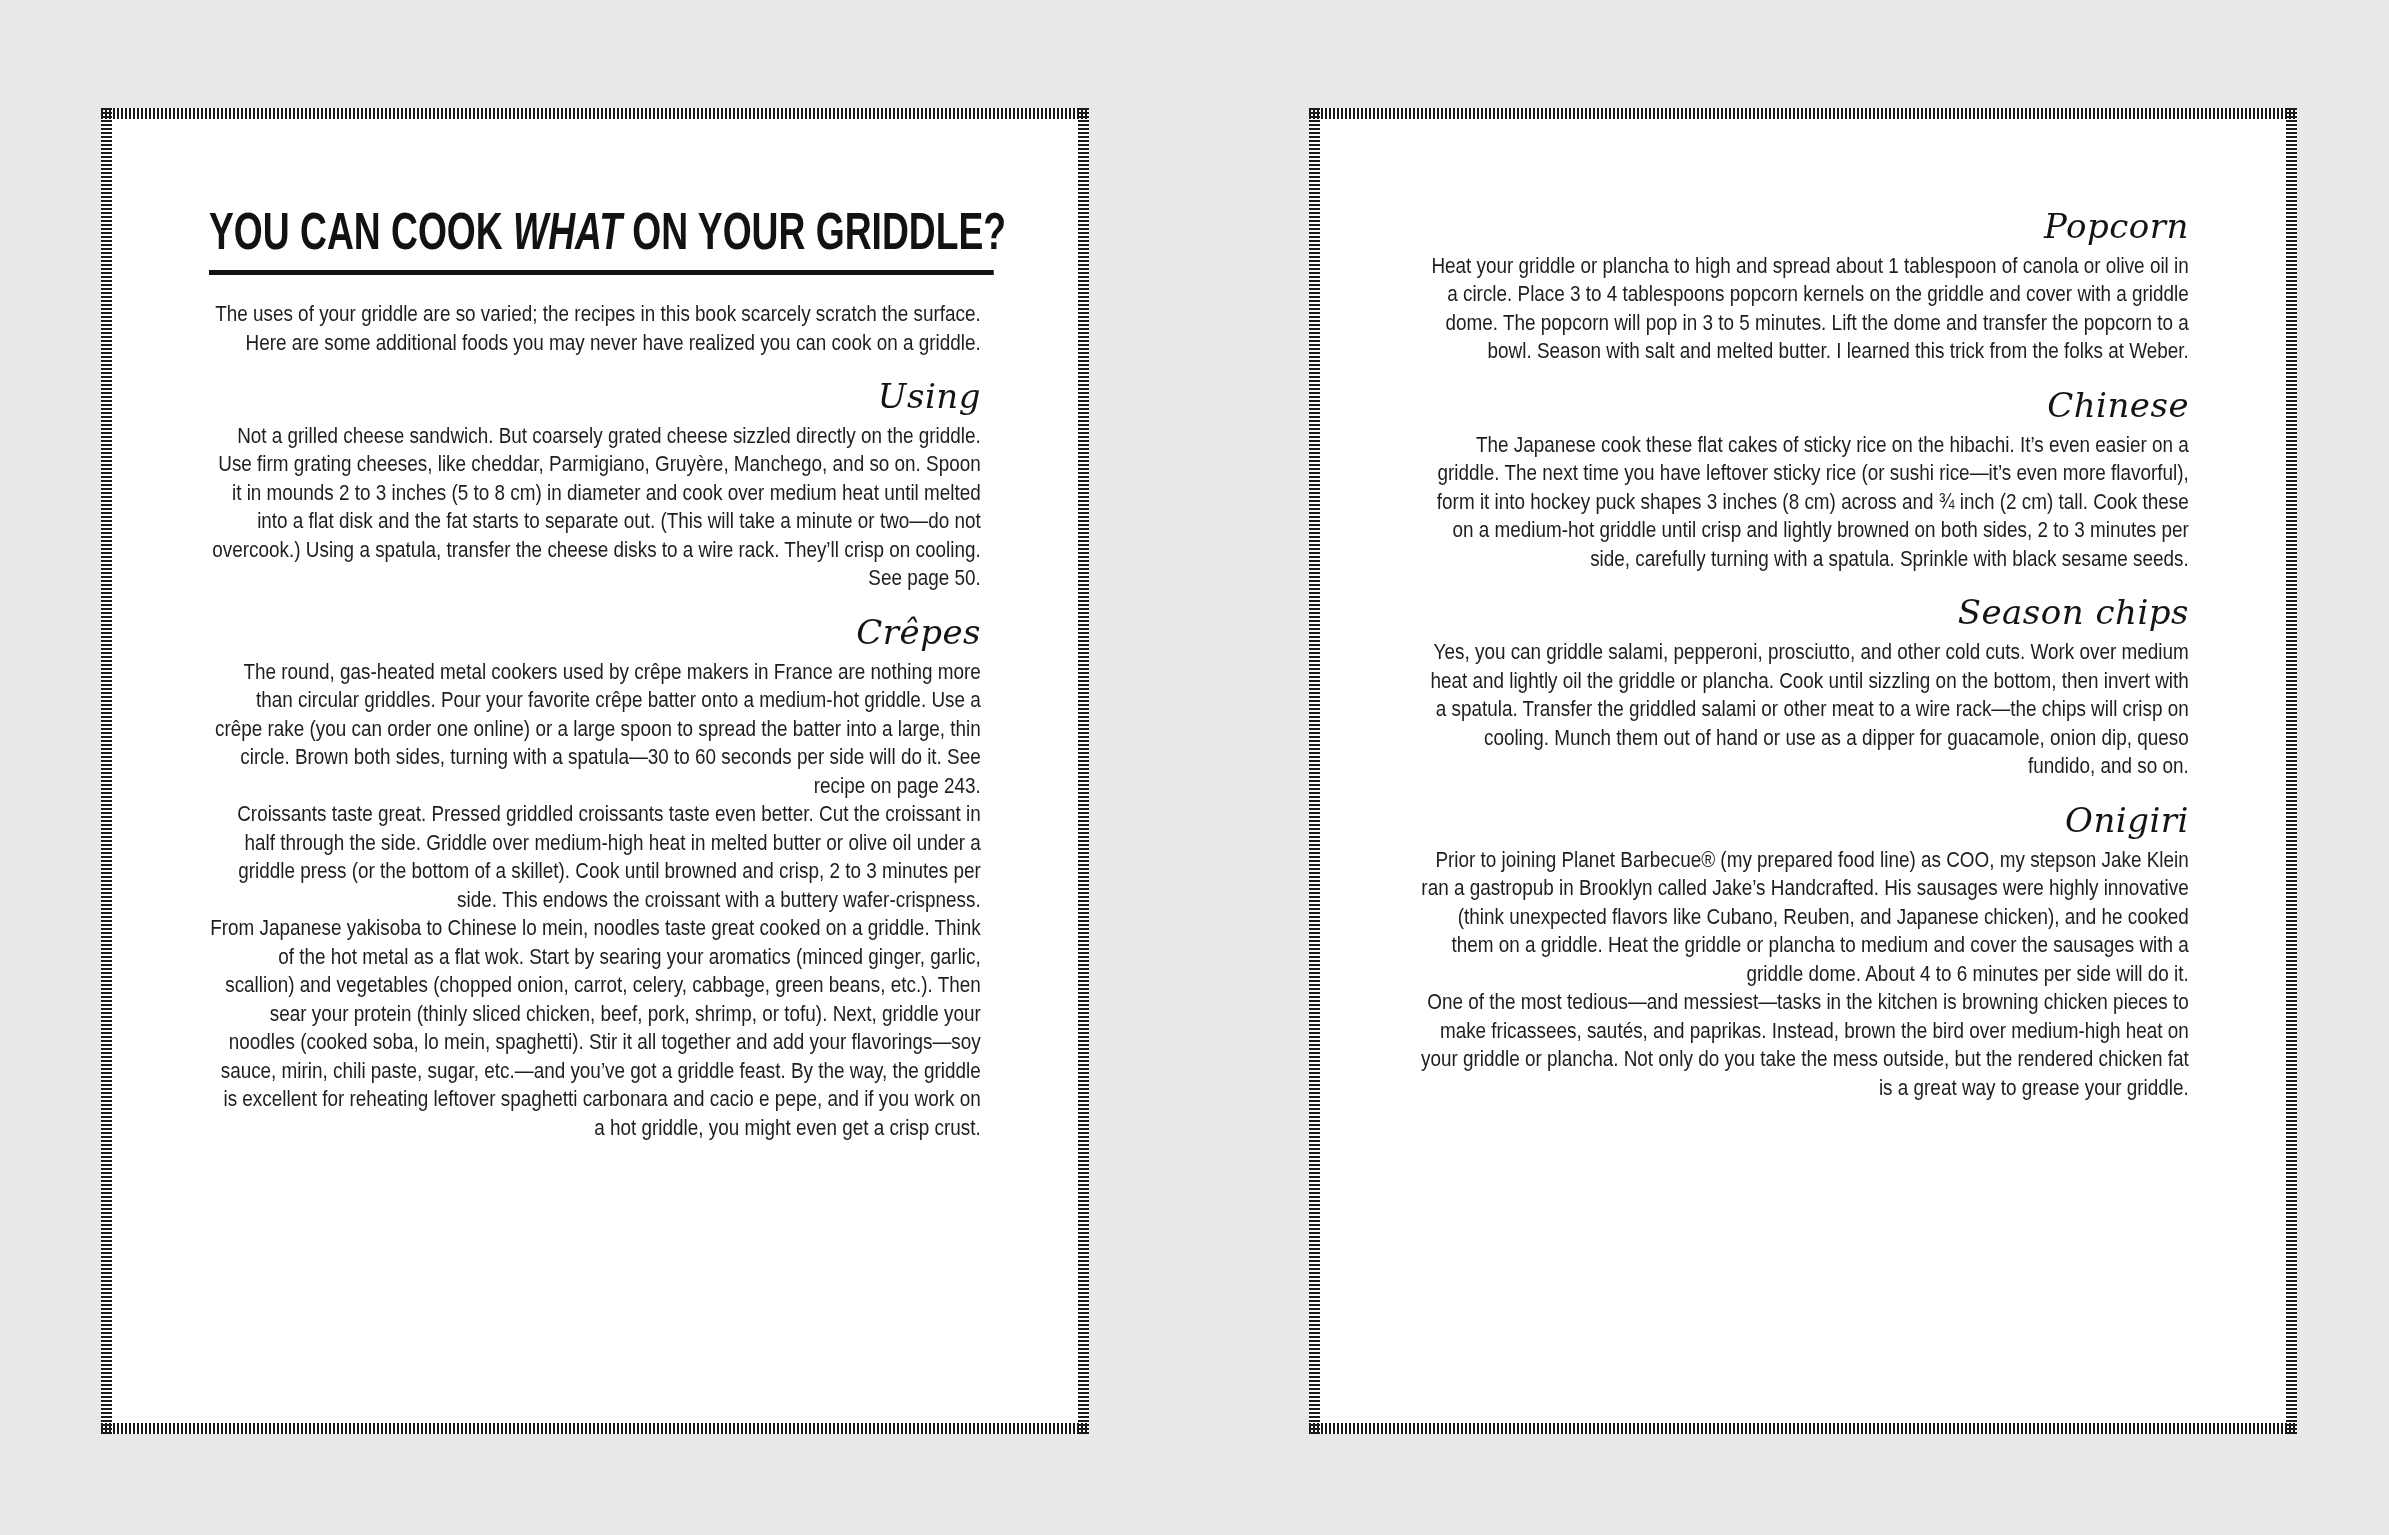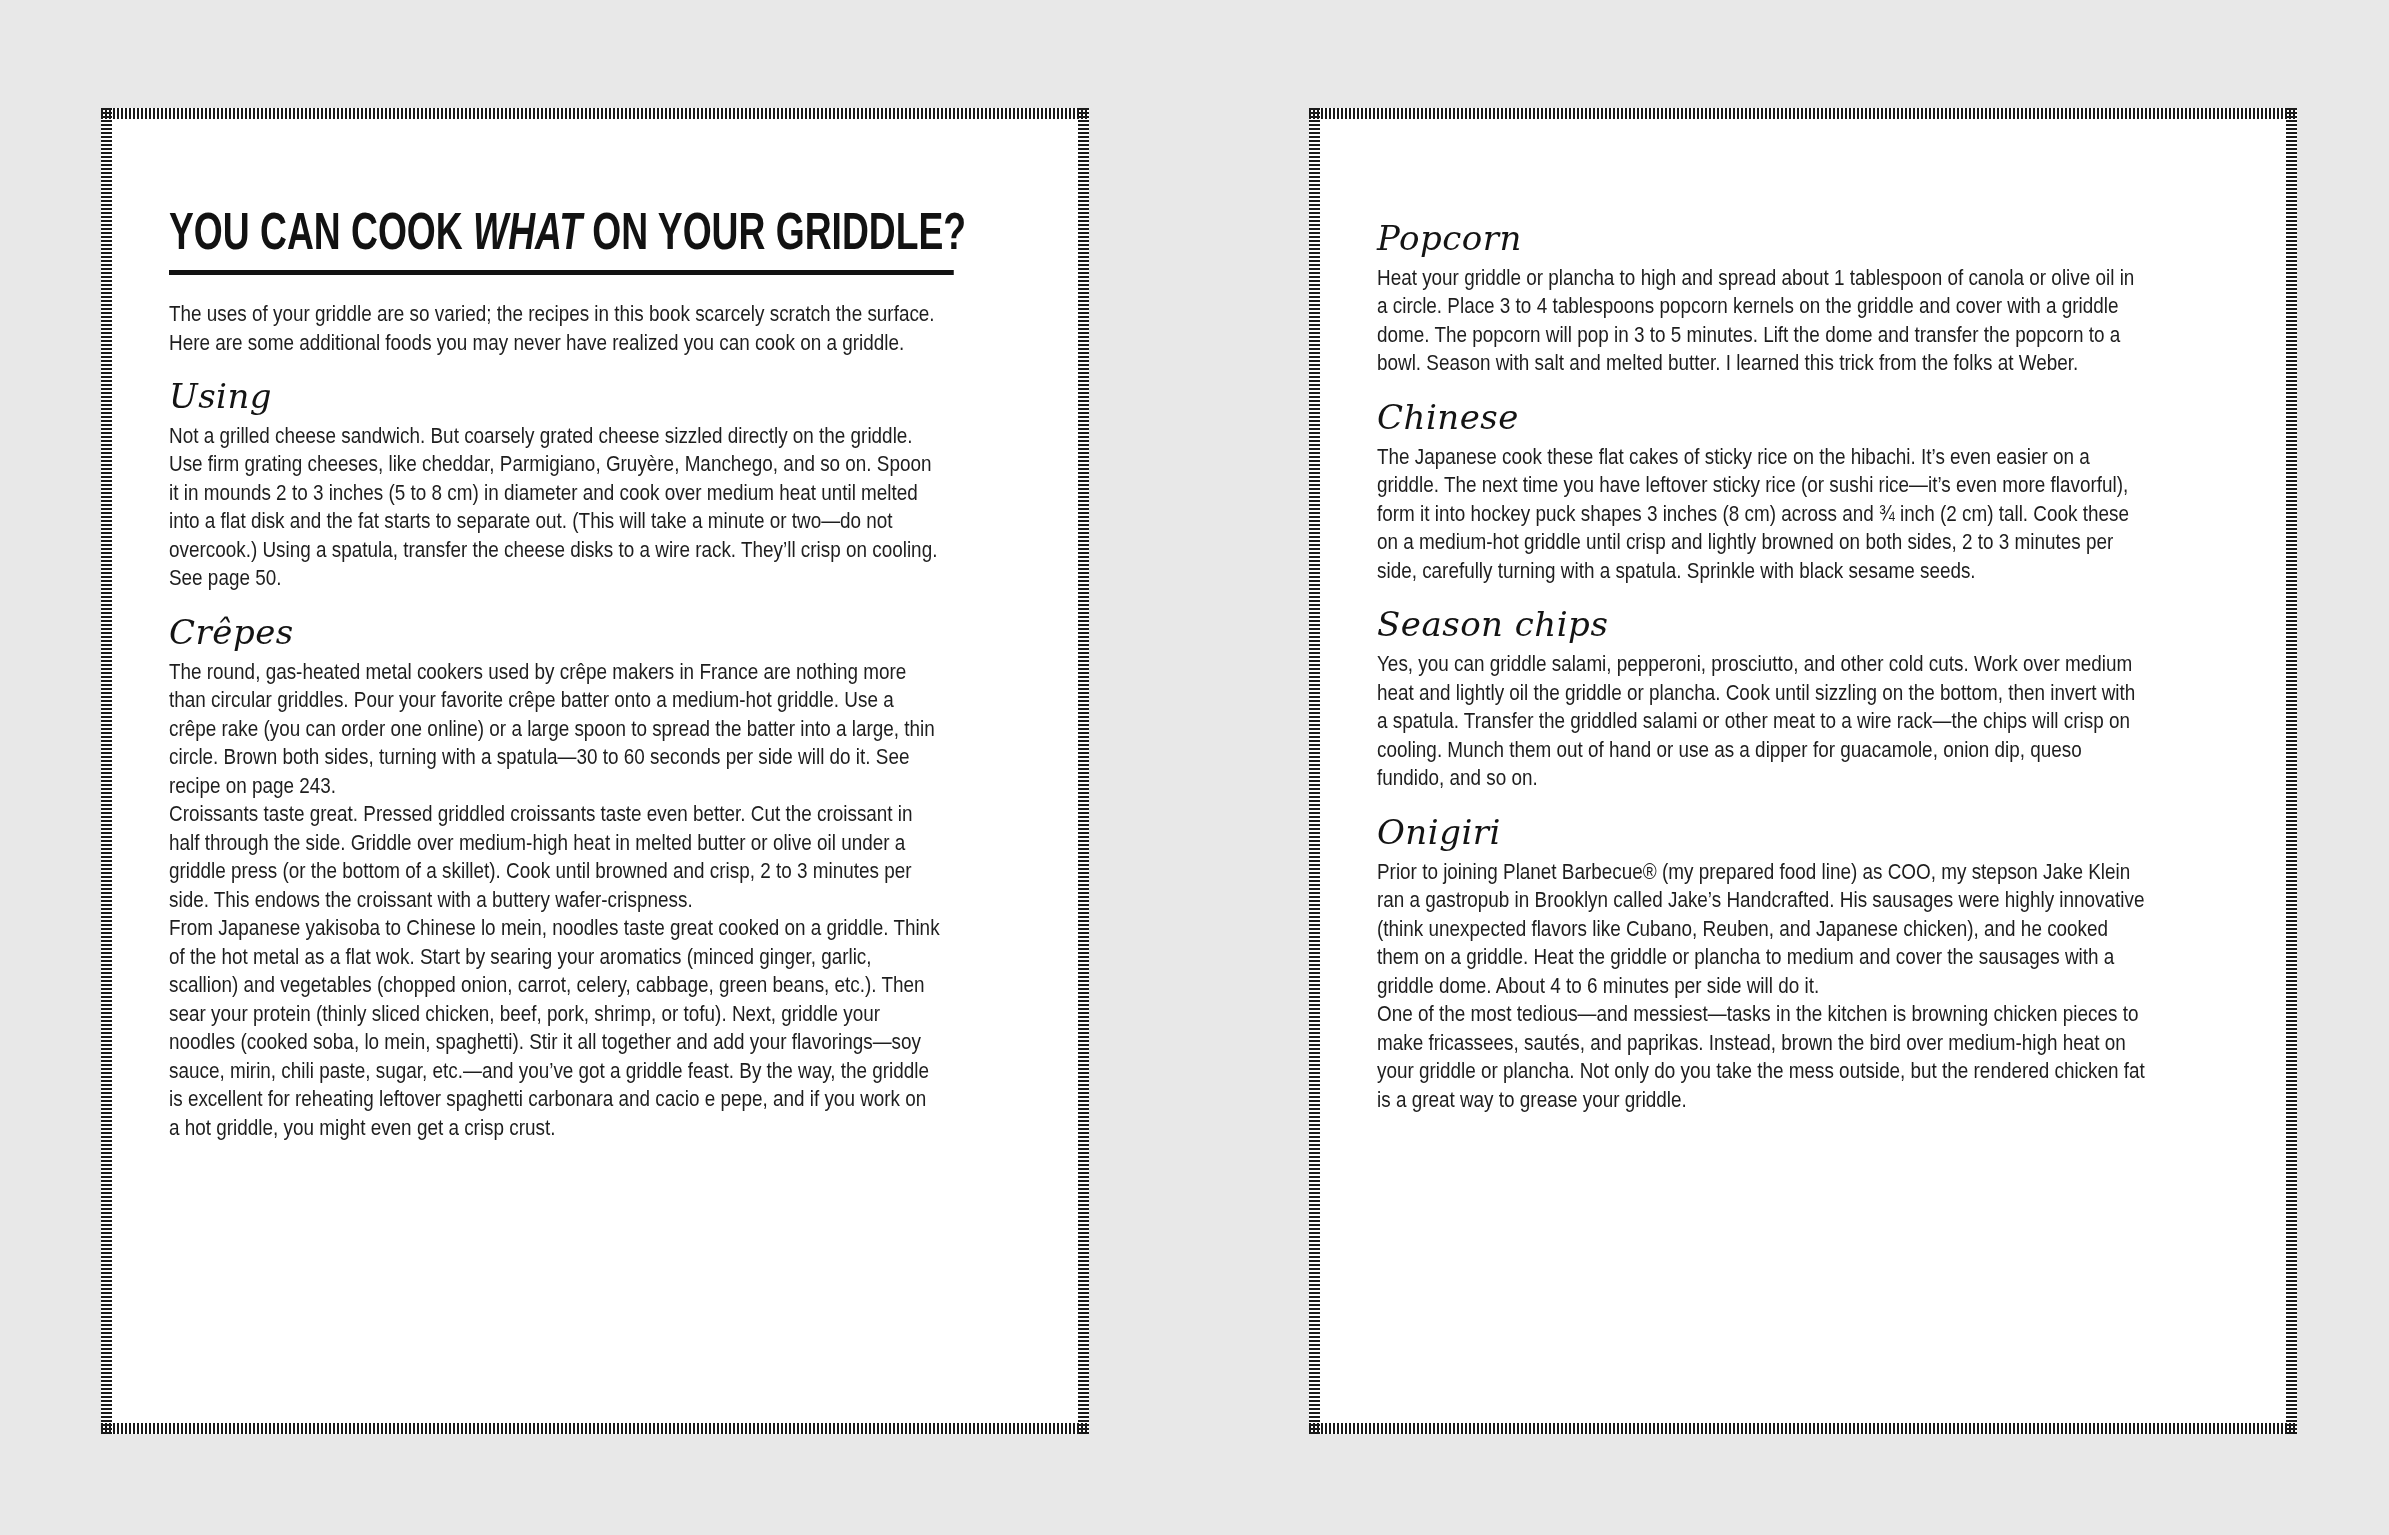--- a/index.html
+++ b/index.html
@@ -32,21 +32,22 @@
   .tick-v {
     top:0; bottom:0; width:11px;
     background:repeating-linear-gradient(to bottom, #1a1a1a 0 1.8px, transparent 1.8px 4px);
   }
   .tick-left { left:0; }
   .tick-right { right:0; }
 
   .content {
     position:absolute;
     inset:0;
-    padding:97px 108px 55px 68px;
+    padding:97px 108px 55px 108px;
+    text-align:right;
   }
 
   .title {
     width:1075px;
     transform:scaleX(0.73);
     transform-origin:0 0;
     font-weight:bold;
     font-size:51px;
     line-height:53px;
     color:#121212;
@@ -70,21 +71,21 @@
   h2.script {
     font-family:"DejaVu Serif", serif;
     font-style:italic;
     font-weight:normal;
     font-size:34px;
     line-height:42px;
     margin:18.4px 0 4.6px 0;
     color:#141414;
     letter-spacing:0.5px;
   }
-  .first-section h2.script { margin-top:12px; }
+  .first-section h2.script { margin-top:0; }
 </style>
 </head>
 <body>
 
 <div class="page" id="page-left">
   <div class="tick tick-h tick-top"></div>
   <div class="tick tick-h tick-bottom"></div>
   <div class="tick tick-v tick-left"></div>
   <div class="tick tick-v tick-right"></div>
 

